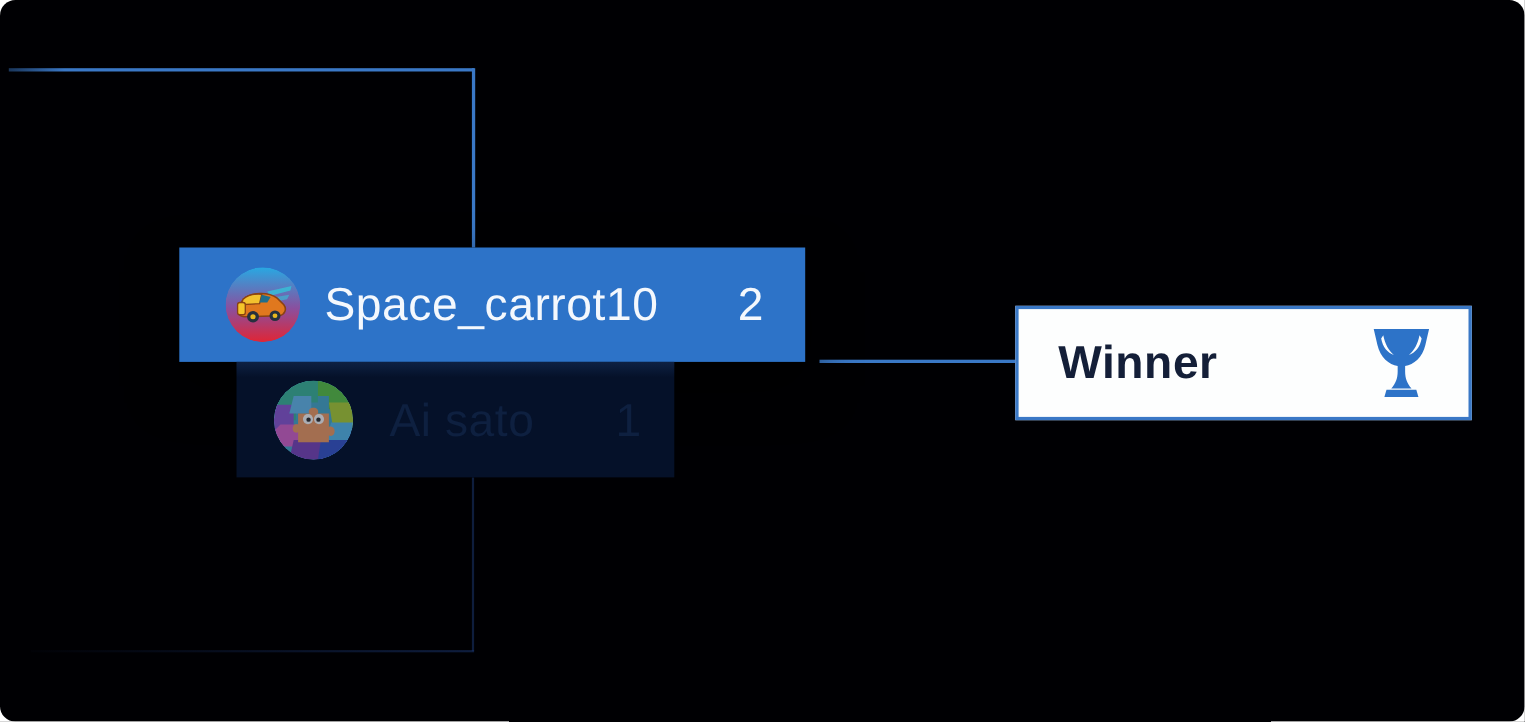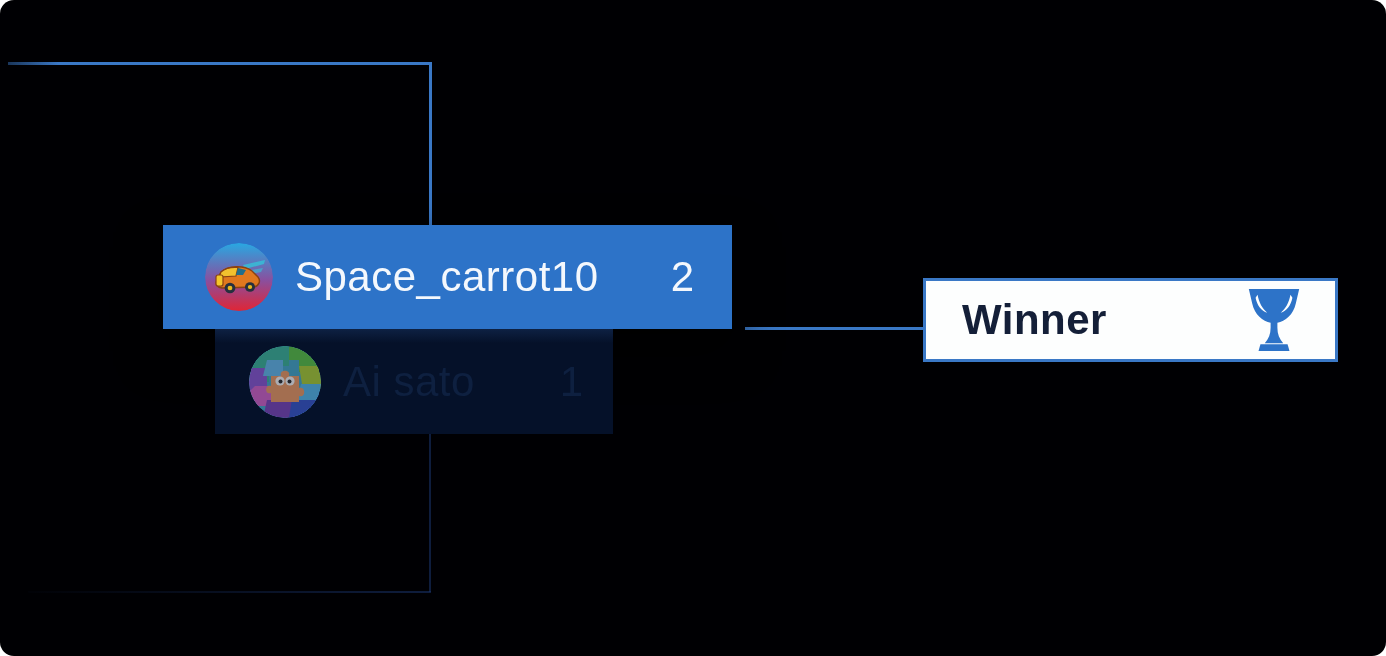--- a/index.html
+++ b/index.html
@@ -59,25 +59,25 @@
   .row-loser  .avatar{width:72px;height:72px;margin-left:34px;}
   .avatar svg{display:block;width:100%;height:100%;}
   .player-name{
     font-size:42px;line-height:1;letter-spacing:.5px;white-space:nowrap;
   }
   .player-score{
     font-size:42px;line-height:1;margin-left:auto;
   }
   .row-winner .player-name{color:var(--light-text,#f4f8fd);margin-left:22px;}
   .row-winner .player-score{color:var(--light-text,#f4f8fd);margin-right:38px;}
-  .row-loser .player-name{color:var(--dim-text,#0e2040);margin-left:22px;}
+  .row-loser .player-name{color:var(--dim-text,#0e2040);margin-left:33px;}
   .row-loser .player-score{color:var(--dim-text,#0e2040);margin-right:30px;}
   
   .winner-box{
-    position:absolute;left:923px;top:278px;width:415px;height:84px;
+    position:absolute;left:923px;top:278px;width:415px;height:104px;
     box-sizing:border-box;
     background:var(--winner-box-bg,#fdfefe);
     border:3px solid var(--connector-blue,#2b6fc4);
     display:flex;align-items:center;
   }
   .winner-label{
     margin-left:36px;
     font-size:42px;font-weight:600;
     color:var(--winner-text,#141f38);
     letter-spacing:.5px;

